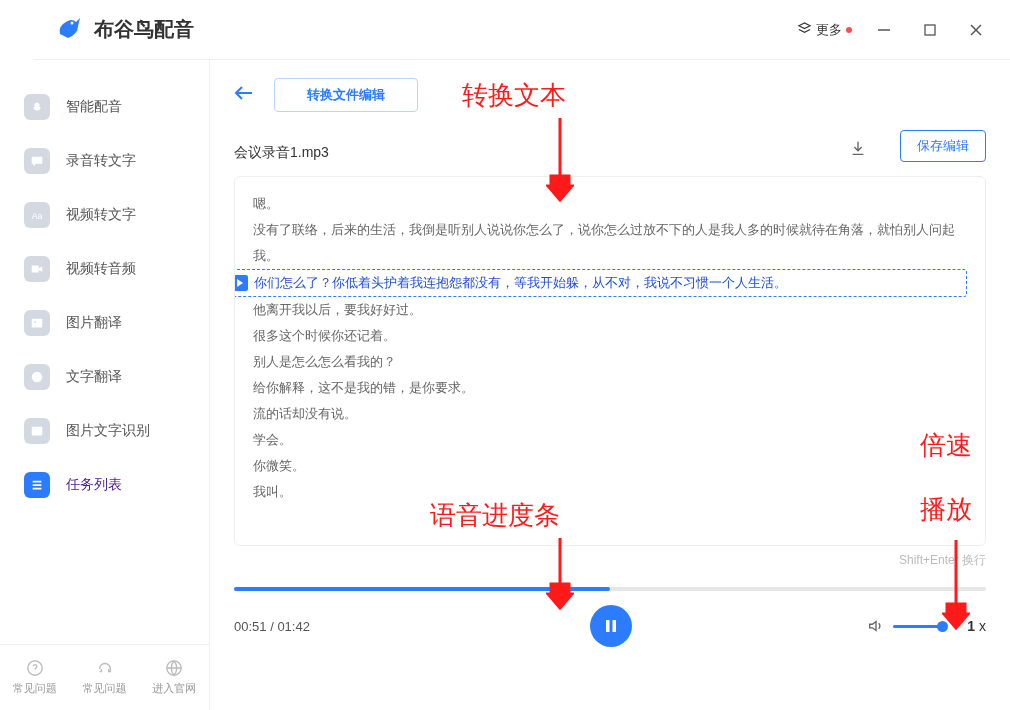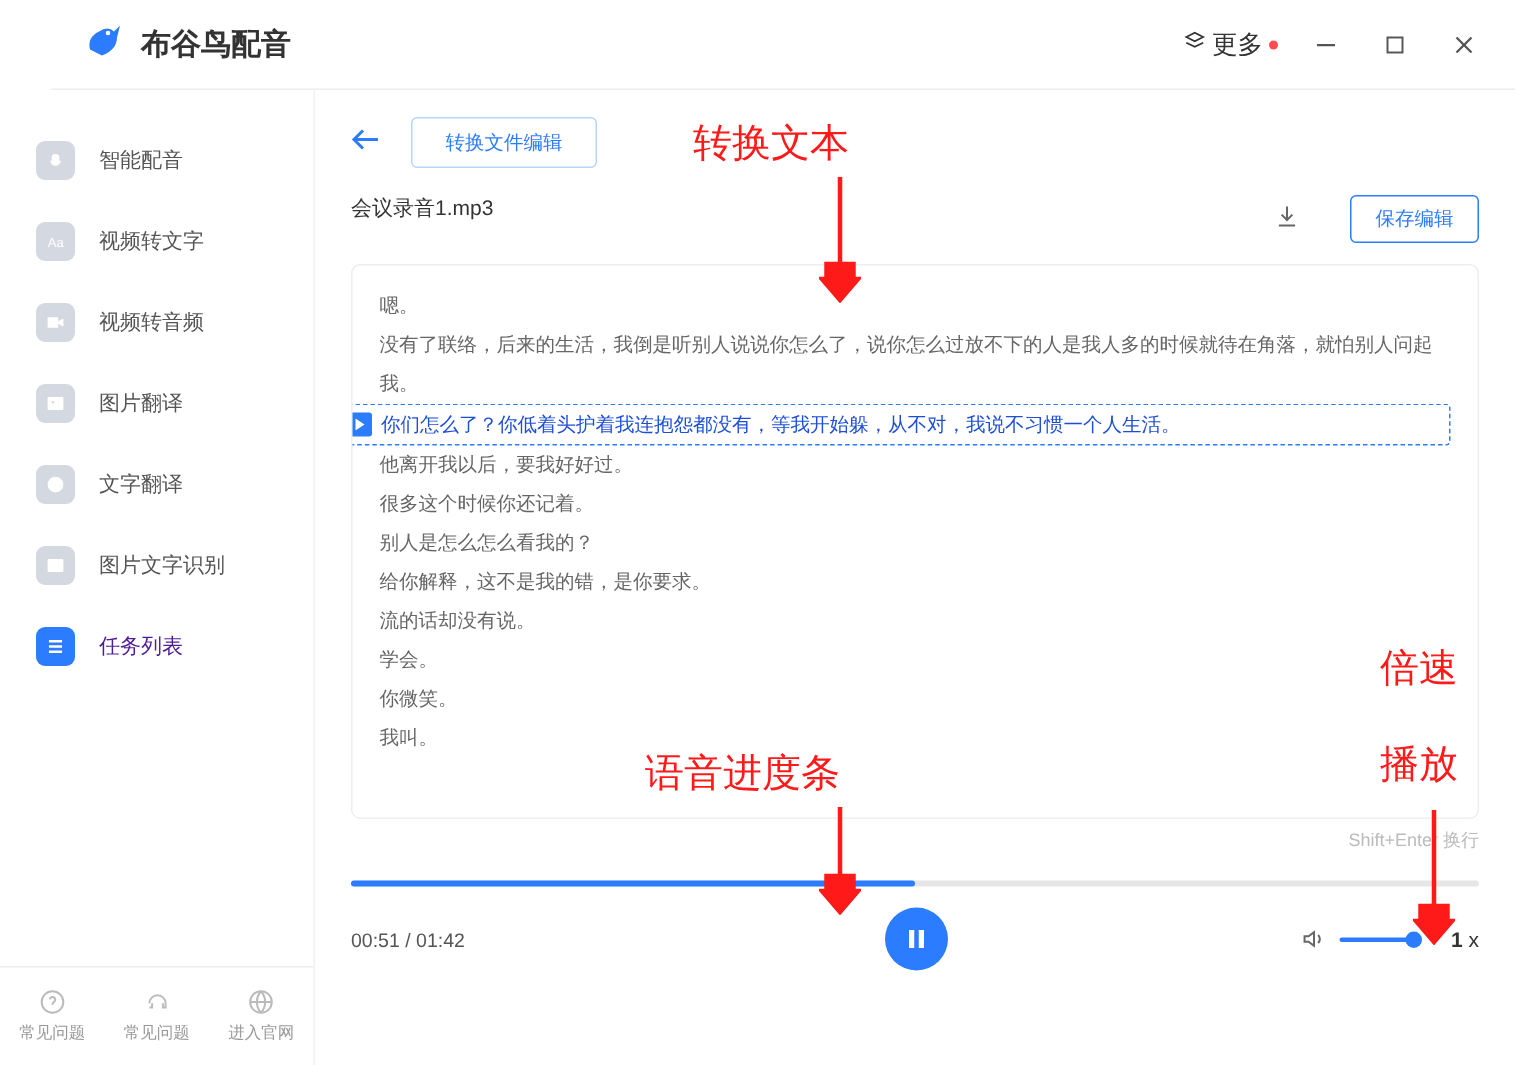--- a/index.html
+++ b/index.html
@@ -4,21 +4,21 @@
 <style>
 * { margin: 0; padding: 0; box-sizing: border-box; font-family: "Microsoft YaHei", Arial, sans-serif; }
 body { width: 1010px; height: 710px; background: #fff; overflow: hidden; position: relative; }
 
 
 .titlebar { height: 60px; display: flex; align-items: center; padding: 0 20px; border-bottom: 1px solid #eee; margin-left: 34px; }
 .logo-wrap { display: flex; align-items: center; gap: 8px; }
 .logo-icon svg { width: 32px; height: 32px; }
 .logo-text { font-size: 20px; font-weight: bold; color: #333; }
 .win-controls { margin-left: auto; display: flex; align-items: center; gap: 18px; }
-.more-btn { display: flex; align-items: center; gap: 4px; font-size: 17px; color: #333; cursor: pointer; }
+.more-btn { display: flex; align-items: center; gap: 4px; font-size: 13px; color: #333; cursor: pointer; }
 .more-dot { width: 6px; height: 6px; border-radius: 50%; background: #ff4d4f; }
 .layers-icon svg { width: 15px; height: 15px; }
 .win-btn { width: 28px; height: 28px; display: flex; align-items: center; justify-content: center; cursor: pointer; color: #555; }
 .win-btn svg { width: 14px; height: 14px; }
 
 
 .main { display: flex; height: 650px; }
 .sidebar { width: 210px; display: flex; flex-direction: column; border-right: 1px solid #f0f0f0; }
 .nav { flex: 1; padding: 20px 0; }
 .nav-item { display: flex; align-items: center; gap: 16px; padding: 14px 24px; font-size: 14px; color: #555; cursor: pointer; }
@@ -32,23 +32,23 @@
 
 .sidebar-footer { display: flex; border-top: 1px solid #eee; padding: 8px 0; }
 .foot-item { flex: 1; display: flex; flex-direction: column; align-items: center; gap: 4px; font-size: 11px; color: #999; cursor: pointer; padding: 6px 0; }
 .foot-item svg { width: 18px; height: 18px; fill: none; stroke: #bbb; stroke-width: 1.5; }
 
 
 .content { flex: 1; display: flex; flex-direction: column; padding: 18px 24px 0 24px; position: relative; }
 .top-row { display: flex; align-items: center; gap: 20px; margin-bottom: 18px; }
 .back-btn { color: #2b7cff; cursor: pointer; }
 .back-btn svg { width: 20px; height: 16px; stroke: #2b7cff; fill: none; stroke-width: 2; }
-.mode-btn { padding: 7px 22px; border: 1px solid #b9d3ff; border-radius: 4px; color: #2b7cff; font-size: 13px; cursor: pointer; background: #fff; }
-
-.file-row { display: flex; align-items: flex-start; margin-bottom: 14px; gap: 28px; }
+.mode-btn { padding: 7px 32px; border: 1px solid #b9d3ff; border-radius: 4px; color: #2b7cff; font-size: 13px; cursor: pointer; background: #fff; font-weight: bold; }
+
+.file-row { display: flex; align-items: flex-end; margin-bottom: 14px; gap: 28px; }
 .fname { font-size: 14px; color: #333; }
 .file-row .spacer { flex: 1; }
 .dl-btn { width: 28px; height: 28px; display: flex; align-items: center; justify-content: center; cursor: pointer; }
 .dl-btn svg { width: 18px; height: 18px; fill: none; stroke: #666; stroke-width: 1.5; }
 .save-btn { padding: 6px 16px; border: 1px solid #2b7cff; border-radius: 4px; color: #2b7cff; font-size: 13px; cursor: pointer; background: #fff; }
 
 .transcript { border: 1px solid #eee; border-radius: 6px; padding: 14px 18px; font-size: 13px; color: #666; line-height: 2.0; height: 370px; overflow: auto; }
 .t-line { position: relative; }
 .t-line.current { border: 1px dashed #2b7cff; border-radius: 3px; color: #1d4ed8; padding: 0 4px; margin-left: -24px; padding-left: 24px; }
 .play-chip { position: absolute; left: 2px; top: 5px; width: 16px; height: 16px; background: #2b7cff; border-radius: 2px; display: flex; align-items: center; justify-content: center; }
@@ -127,20 +127,28 @@
             <svg viewBox="0 0 16 16">
               <circle cx="8" cy="6" r="3"></circle>
               <path d="M4 8a4 4 0 0 0 8 0M8 12v2"></path>
             </svg>
           </span>
         <span>智能配音</span>
       </div>
       <div class="nav-item">
         <span class="nav-icon gray-bg">
             <svg viewBox="0 0 16 16">
+              <path d="M2 3h12v8H7l-3 3v-3H2z"></path>
+            </svg>
+          </span>
+        <span>录音转文字</span>
+      </div>
+      <div class="nav-item">
+        <span class="nav-icon gray-bg">
+            <svg viewBox="0 0 16 16">
               <text x="2" y="12" font-size="10" fill="#fff">Aa</text>
             </svg>
           </span>
         <span>视频转文字</span>
       </div>
       <div class="nav-item">
         <span class="nav-icon gray-bg">
             <svg viewBox="0 0 16 16">
               <rect x="2" y="4" width="8" height="8"></rect>
               <path d="M10 7l4-2v6l-4-2z"></path>

